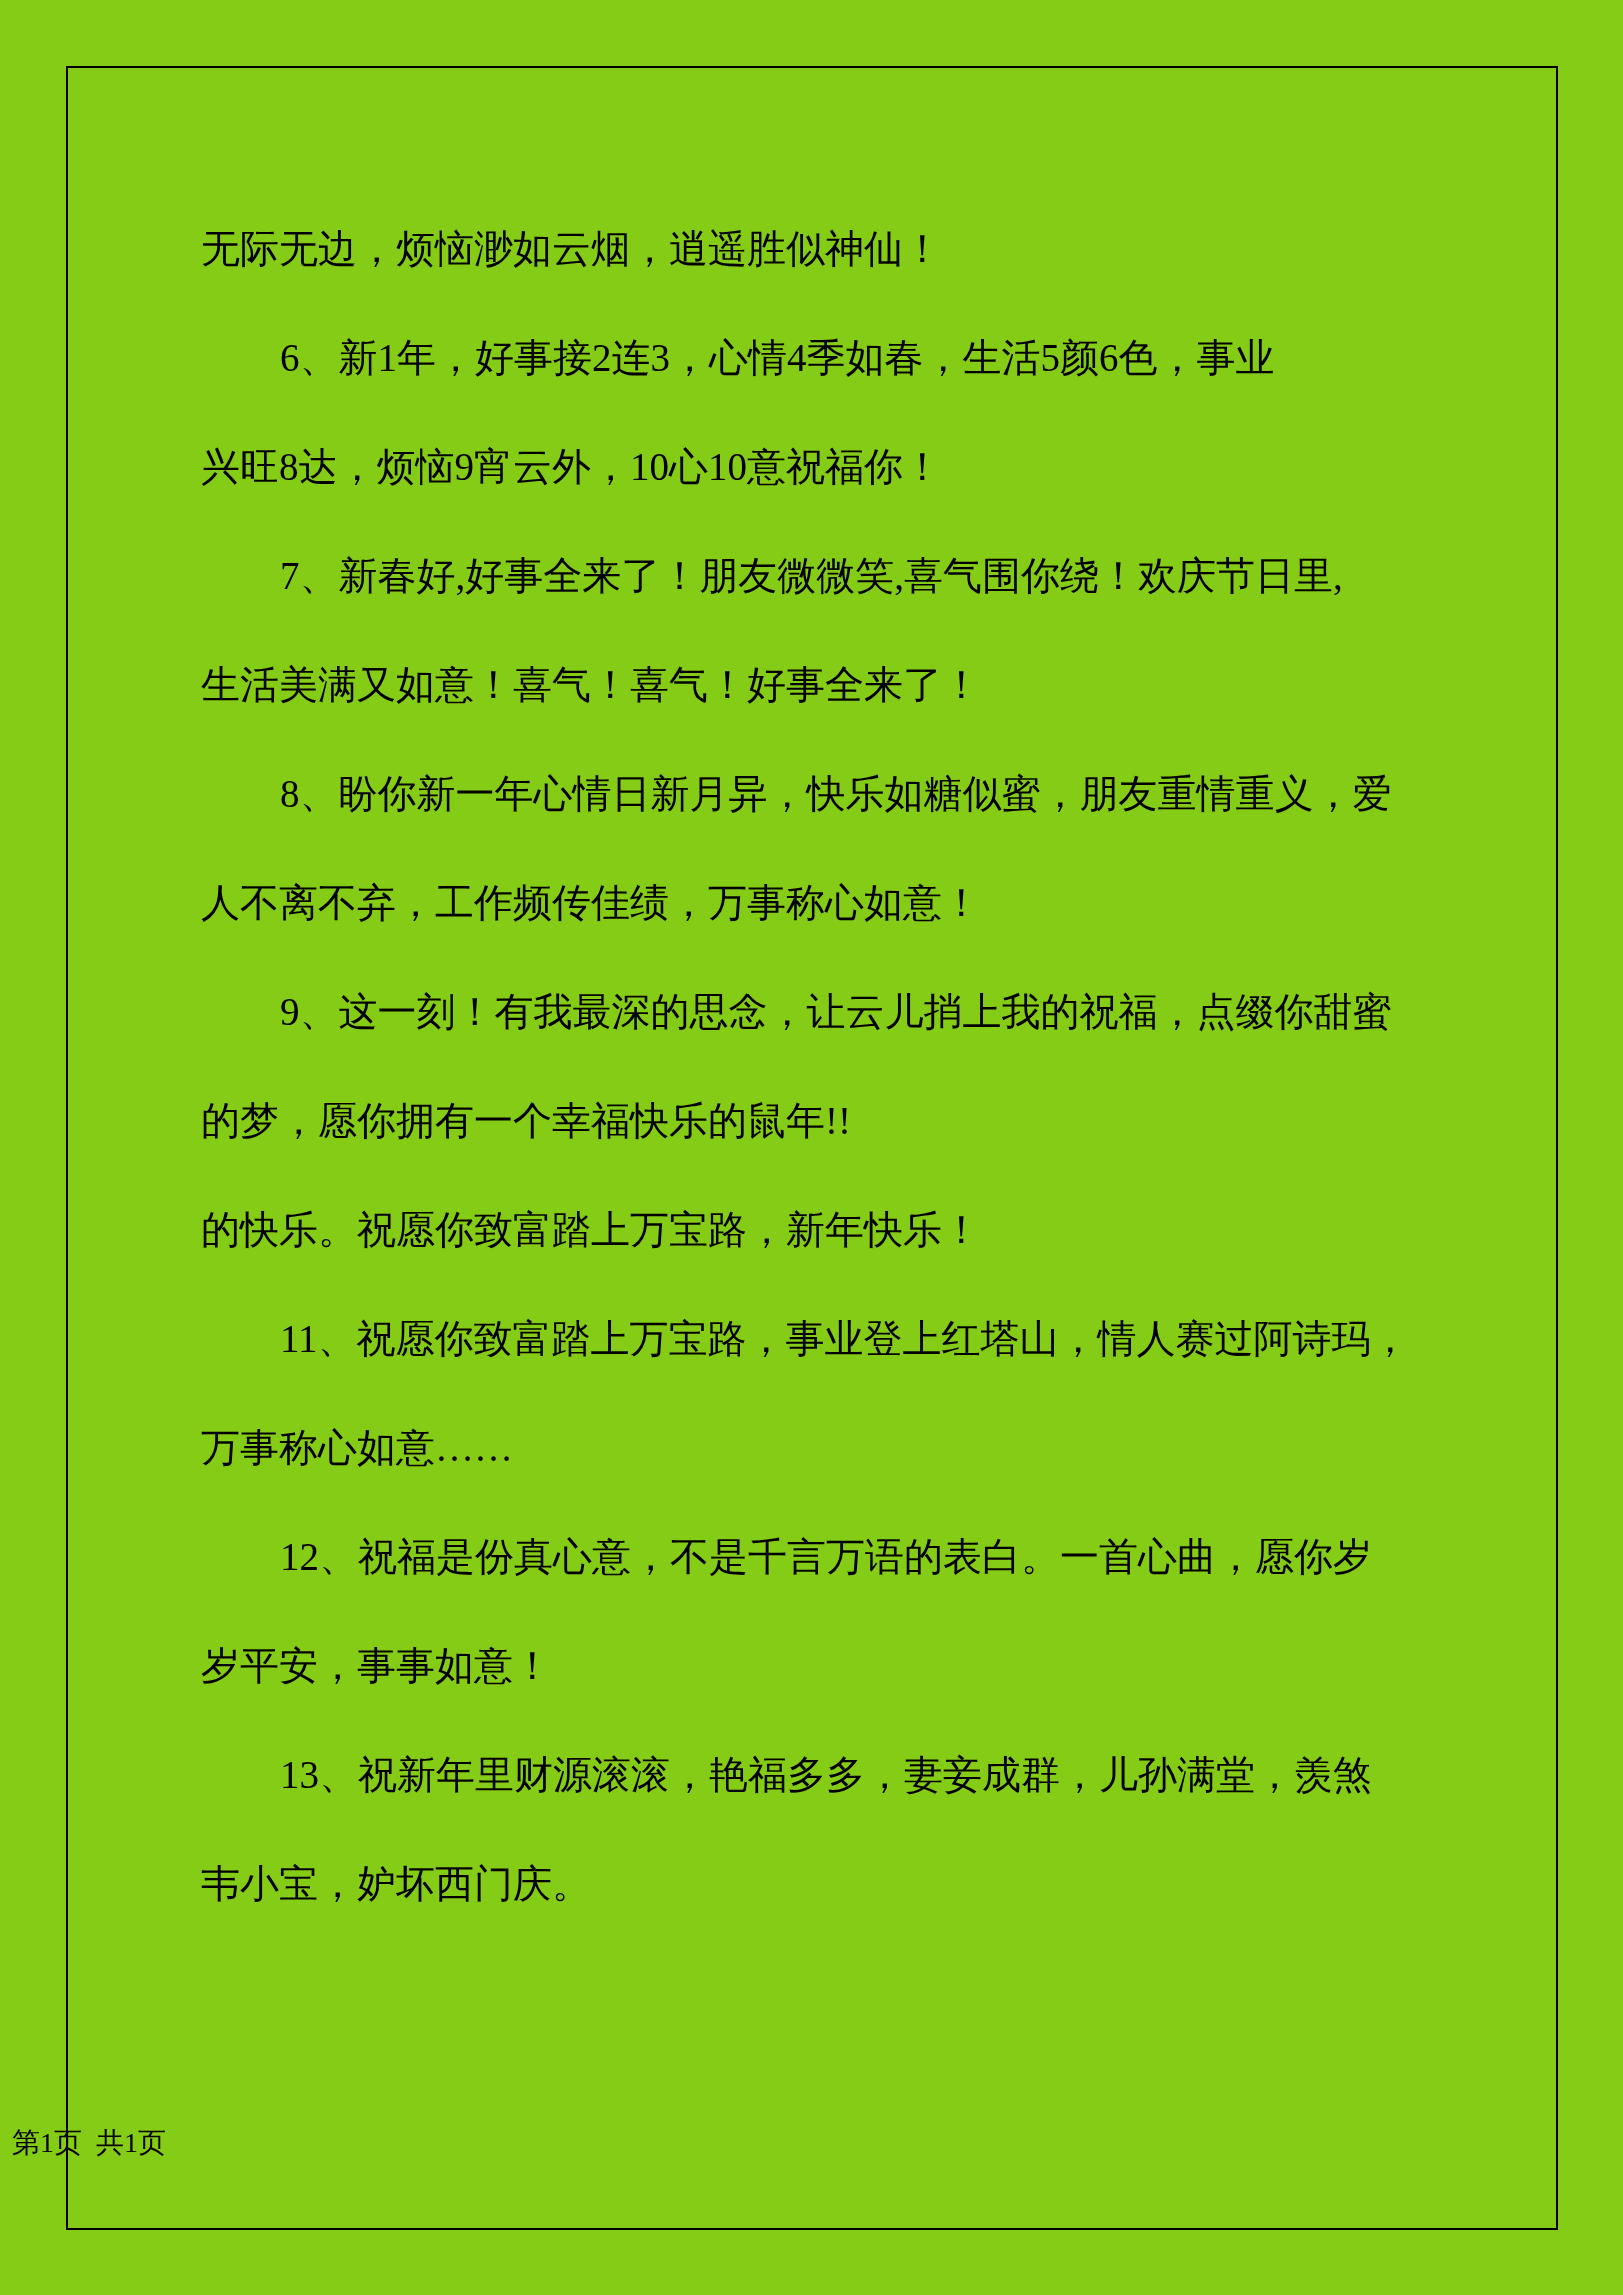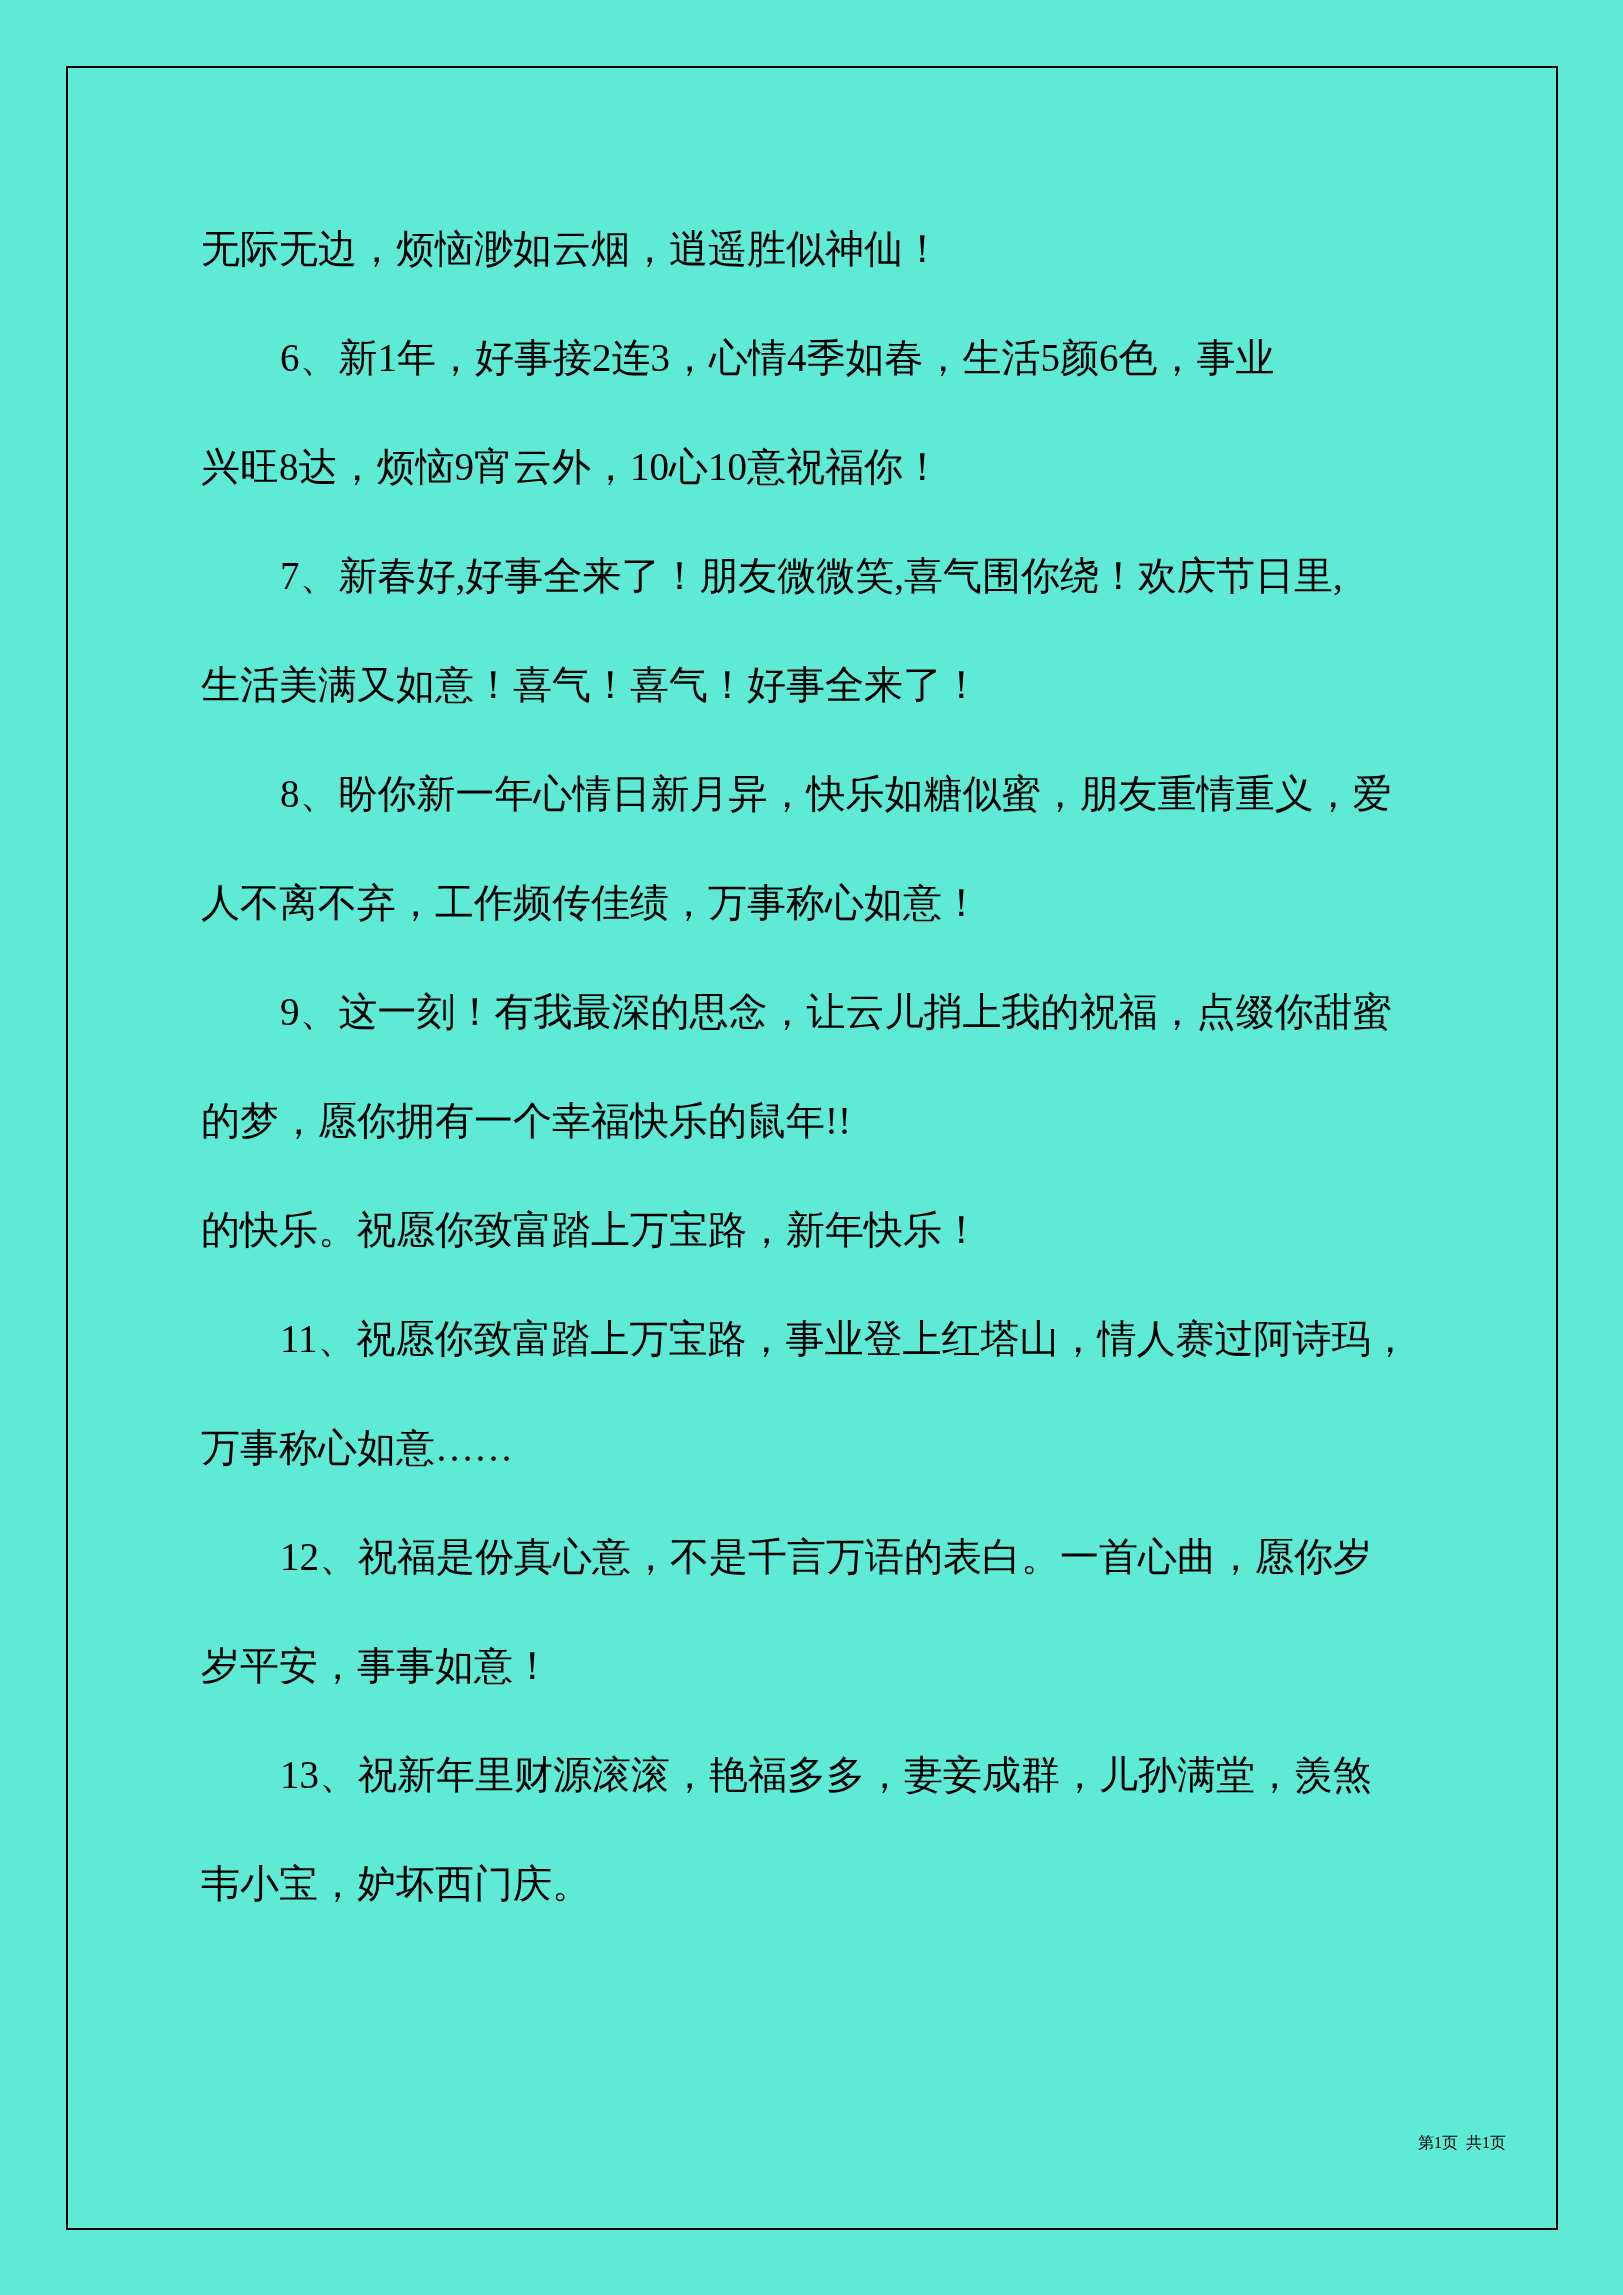--- a/index.html
+++ b/index.html
@@ -4,21 +4,21 @@
 <style>
   html, body {
     margin: 0;
     padding: 0;
     background: #ffffff;
   }
   .canvas {
     position: relative;
     width: 1623px;
     height: 2295px;
-    background: #5eead4;
+    background: #84cc16;
     font-family: "Liberation Serif", "DejaVu Serif", serif;
     color: #000000;
   }
   .page-border {
     position: absolute;
     left: 66px;
     top: 66px;
     width: 1492px;
     height: 2164px;
     border: 2.2px solid #000000;
@@ -32,26 +32,26 @@
     line-height: 109px;
     font-size: 39px;
     white-space: nowrap;
     letter-spacing: 0;
   }
   .line.indent {
     padding-left: 79px;
   }
   .footer {
     position: absolute;
-    left: 16px;
+    left: 10px;
     top: 2061px;
     width: 100%;
-    text-align: right;
+    text-align: left;
     transform: translateX(-66px);
-    font-size: 16px;
+    font-size: 28px;
     line-height: 27px;
   }
 </style>
 </head>
 <body>
 
 <div class="canvas">
   <div class="page-border">
     <div class="content">
       <div class="line">无际无边，烦恼渺如云烟，逍遥胜似神仙！</div>

